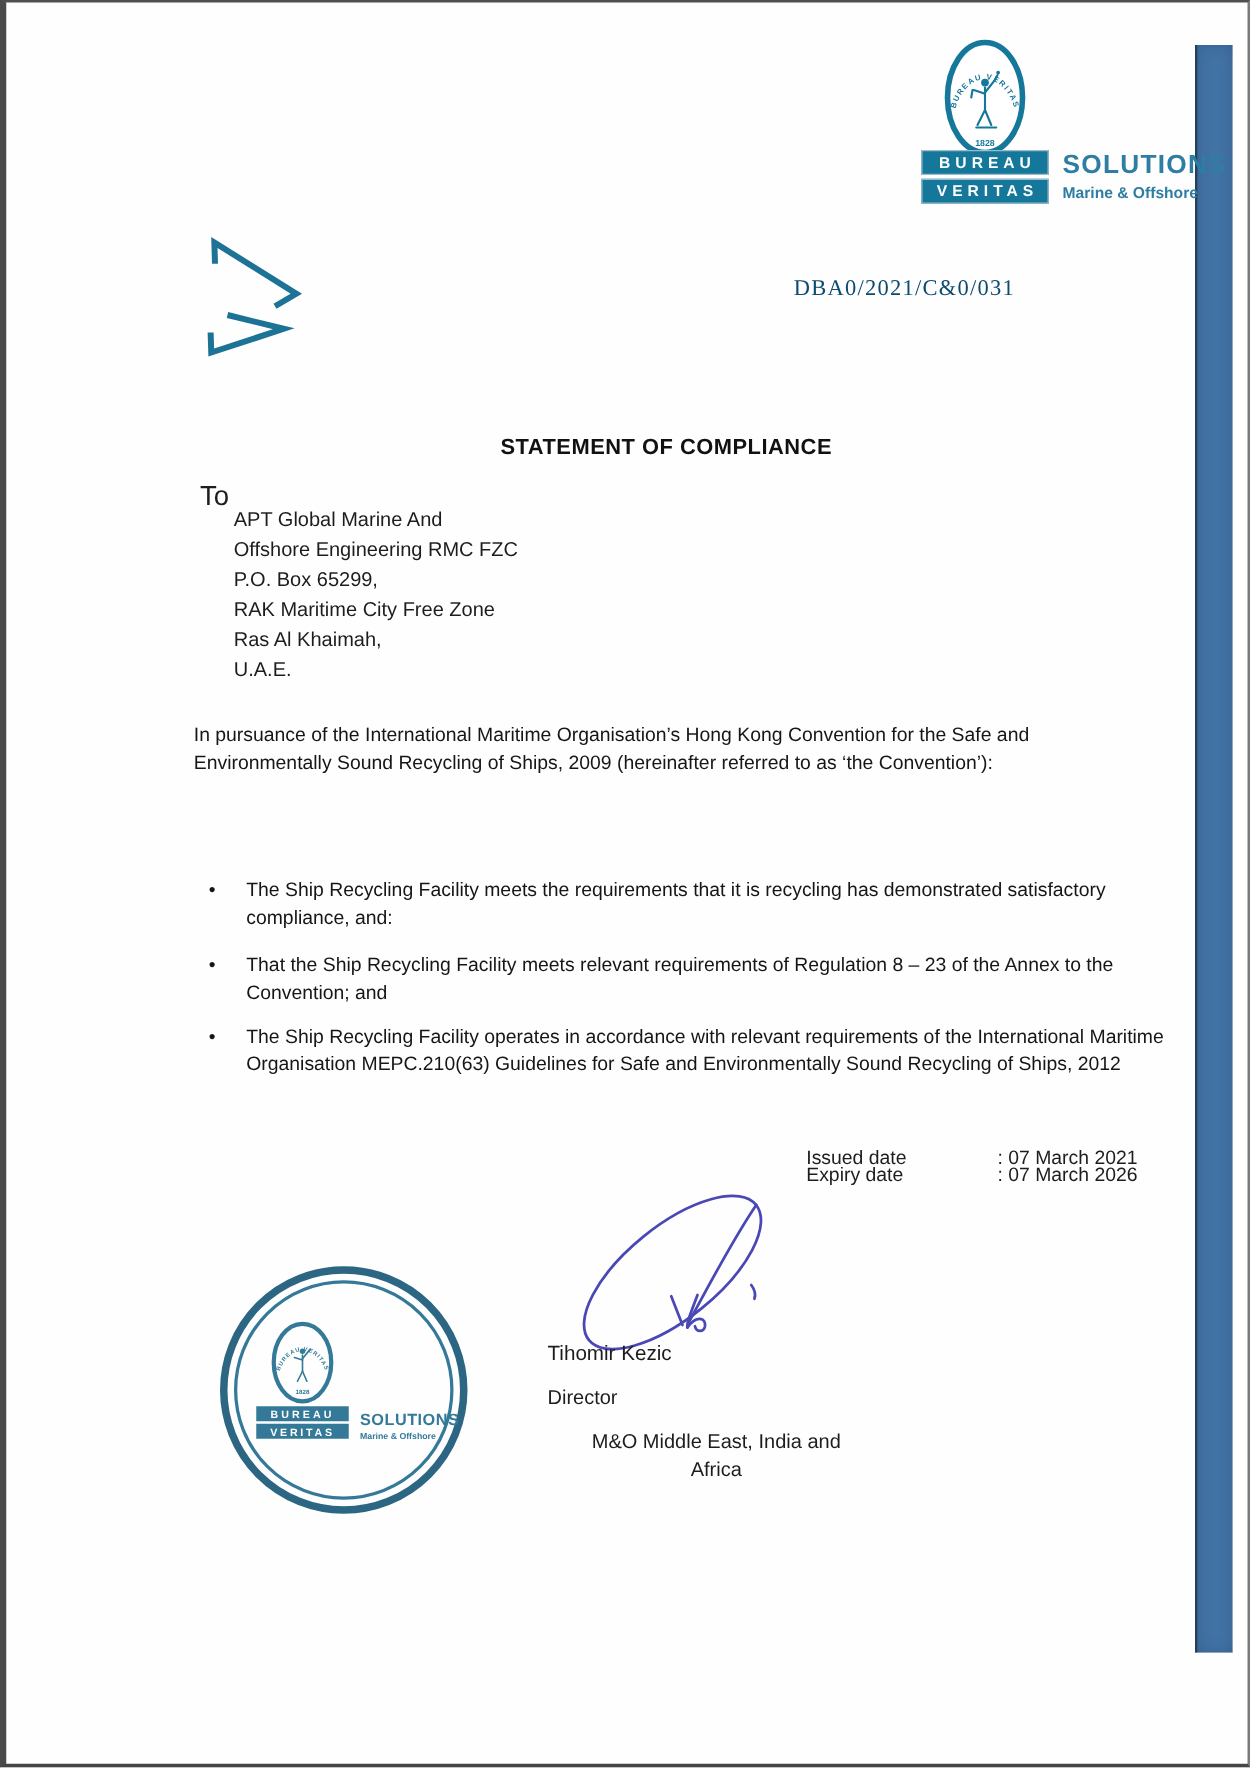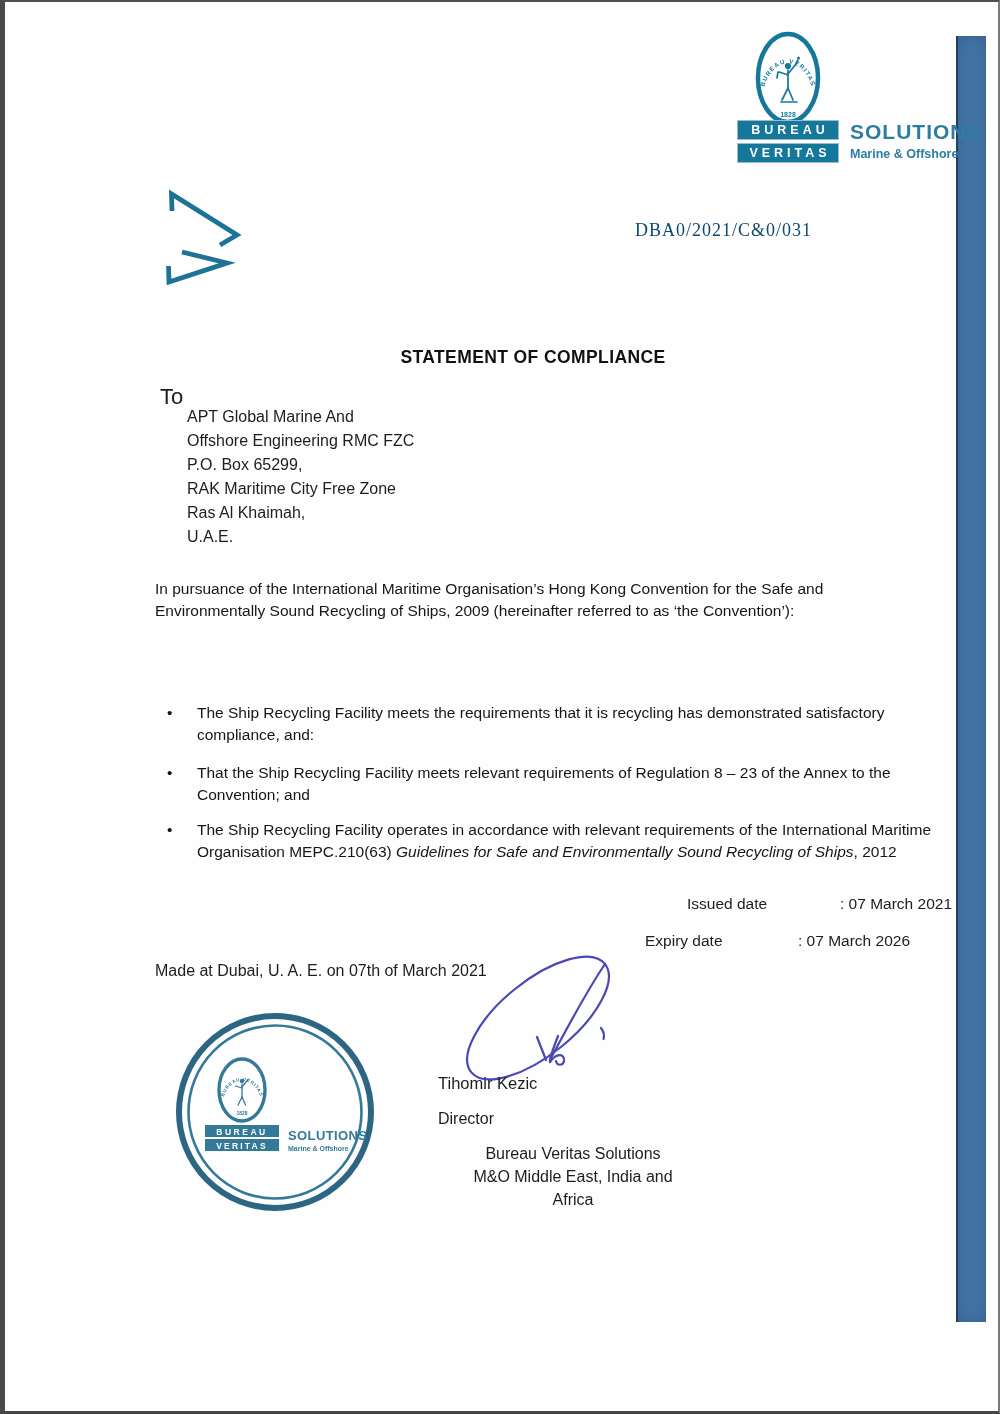--- a/index.html
+++ b/index.html
@@ -60,25 +60,25 @@
 
   .para { left: 150px; width: 782px; font-size: 15.5px; line-height: 22px; color: #161616; }
   .para-1 { top: 576px; }
   .para-2 { top: 643px; }
 
   .bullet { left: 156px; width: 786px; display: flex; font-size: 15.5px; line-height: 22px; color: #161616; }
   .bullet .dot { width: 36px; flex: 0 0 36px; text-align: left; padding-left: 6px; }
   .bullet-1 { top: 700px; }
   .bullet-2 { top: 760px; }
   .bullet-3 { top: 817px; }
-  .italic { font-style: italic; }
+  .italic { }
 
   .date-label { left: 640px; font-size: 15.5px; }
   .date-value { left: 793px; font-size: 15.5px; }
-  .issued-row { top: 893px; margin-left: 42px; }
+  .issued-row { top: 916px; }
   .expiry-row { top: 930px; }
 
   .made-at { left: 150px; top: 960px; font-size: 16px; }
 
   .sig-svg { left: 448px; top: 938px; }
 
   .signer { left: 433px; width: 240px; text-align: left; }
   .signer-name { top: 1072px; font-size: 16.5px; }
   .signer-title { top: 1108px; font-size: 16px; }
   .org-block { top: 1140px; left: 423px; width: 290px; text-align: center;
@@ -161,37 +161,35 @@
   <div class="abs bullet bullet-3">
     <span class="dot">•</span>
     <span><span>The Ship Recycling Facility operates in accordance with relevant requirements of the International Maritime Organisation MEPC.210(63) </span><span class="italic">Guidelines for Safe and Environmentally Sound Recycling of Ships</span><span>, 2012</span></span>
   </div>
 
   <div class="abs date-label issued-row">Issued date</div>
   <div class="abs date-value issued-row">: 07 March 2021</div>
   <div class="abs date-label expiry-row">Expiry date</div>
   <div class="abs date-value expiry-row">: 07 March 2026</div>
 
-  <div class="abs made-at">Made at Dubai, U. A. E. on 07th of March 2021</div>
 
   <svg class="abs sig-svg" width="185" height="160" viewBox="0 0 185 160">
     <g fill="none" stroke="#4a48b5" stroke-width="2.2" stroke-linecap="round">
       <ellipse cx="85" cy="78" rx="86" ry="37" transform="rotate(-39 85 78)"></ellipse>
       <path d="M 152,24 C 133,52 112,92 98,118"></path>
       <path d="M 84,97 L 93,120"></path>
       <path d="M 105,96 C 99,112 96,119 97,122"></path>
       <path d="M 97,122 C 104,112 112,114 111,121 C 110,126 104,126 103,121"></path>
       <path d="M 148,88 C 151,92 152,95 150.5,99"></path>
     </g>
   </svg>
 
   <div class="abs signer signer-name">Tihomir Kezic</div>
   <div class="abs signer signer-title">Director</div>
   <div class="abs org-block">
-    <div>Bureau Veritas Solutions</div>
     <div>M&amp;O Middle East, India and</div>
     <div>Africa</div>
   </div>
 
   <svg class="abs stamp-svg" width="204" height="204" viewBox="0 0 204 204">
     <defs>
       <path id="arcTopSmall" d="M -18,6 A 20,27 0 0 1 18,6" fill="none"></path>
     </defs>
     <circle cx="102" cy="102" r="96" fill="none" stroke="#215e7d" stroke-width="6"></circle>
     <circle cx="102" cy="102" r="86.5" fill="none" stroke="#2a7393" stroke-width="2.6"></circle>

